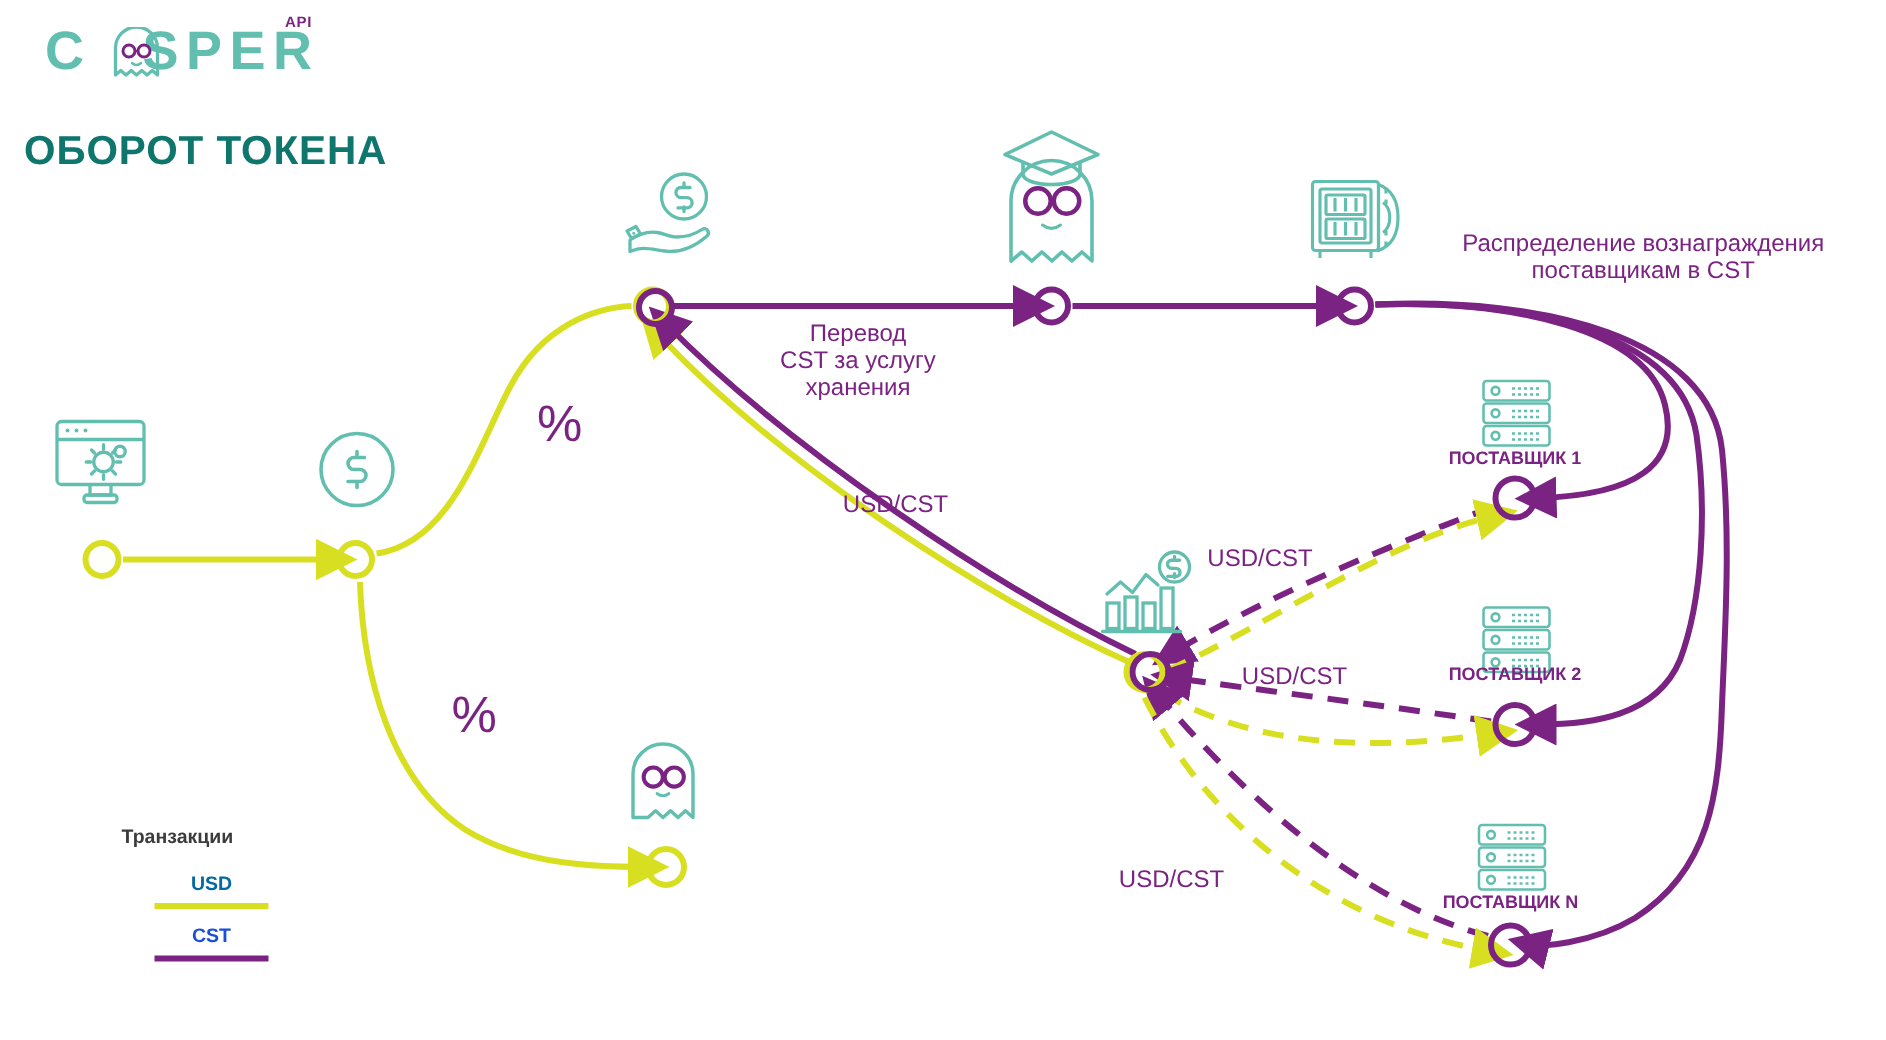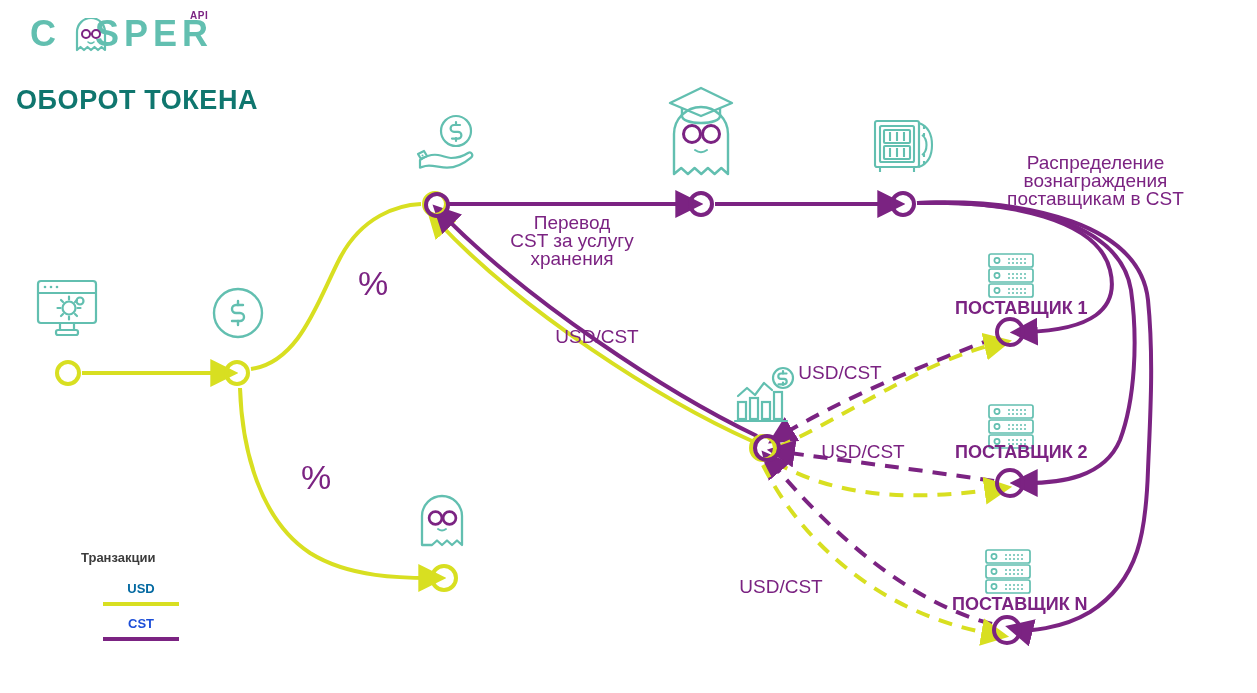--- a/index.html
+++ b/index.html
@@ -39,29 +39,29 @@
   .legend-row{margin-bottom:10px;}
   .legend-label{font-size:13px;font-weight:700;text-align:center;width:76px;margin-left:22px;}
   .legend-bar{height:4px;width:76px;margin-left:22px;margin-top:6px;}
   .legend-usd .legend-label{color:#0369a1;}
   .legend-usd .legend-bar{background:#D8DF21;}
   .legend-cst .legend-label{color:#1d4ed8;}
   .legend-cst .legend-bar{background:#7B2382;}
 
   
   .dlabel{
-    position:absolute;color:#7B2382;font-size:19px;line-height:18px;
+    position:absolute;color:#7B2382;font-size:16px;line-height:18px;
     white-space:pre-line;text-align:center;
   }
   .pct{
     position:absolute;color:#7B2382;font-size:34px;font-weight:400;
     font-family:"Liberation Sans","DejaVu Sans",sans-serif;
   }
   .supplier-name{
-    position:absolute;color:#7B2382;font-size:18px;font-weight:700;
+    position:absolute;color:#7B2382;font-size:12px;font-weight:700;
     white-space:nowrap;text-align:center;
   }
   .icon-wrap{position:absolute;}
 </style>
 </head>
 <body>
 
 <div class="stage">
 
   <div class="logo">

